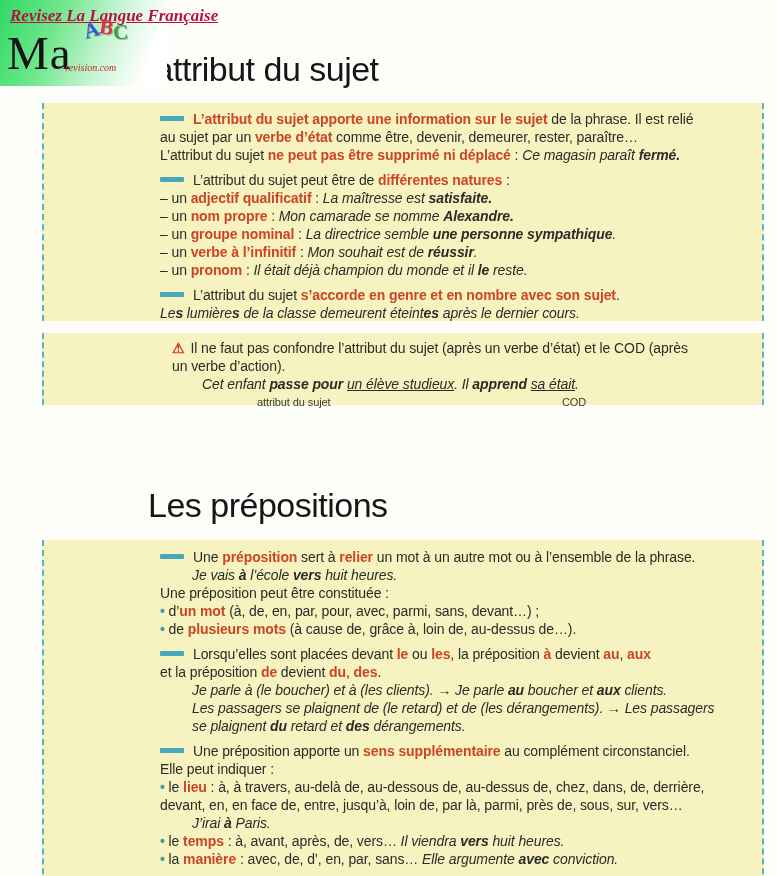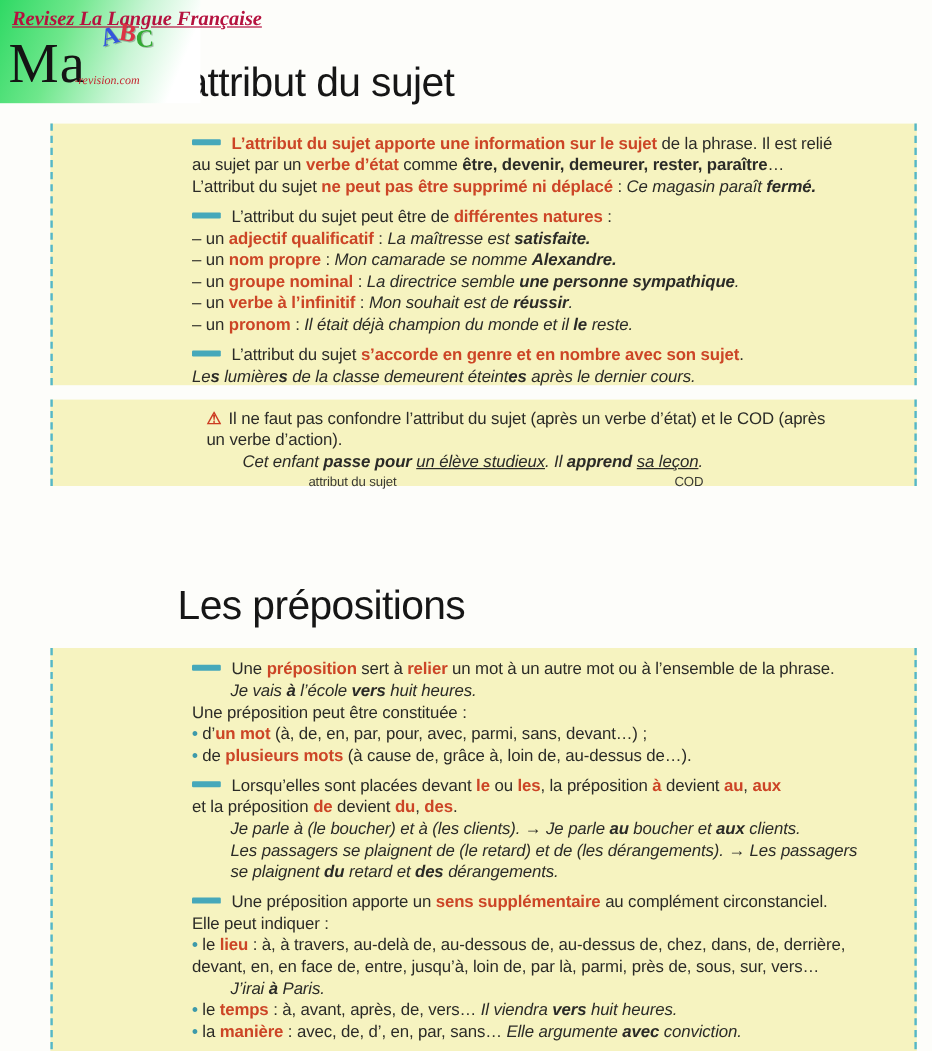--- a/index.html
+++ b/index.html
@@ -69,21 +69,21 @@
   .line{white-space:nowrap;}
   .ind1{padding-left:32px;}
   .ind2{padding-left:30px;}
   .dash{
     display:inline-block;width:24px;height:5px;
     background:var(--teal);border-radius:1px;
     margin-right:9px;vertical-align:3px;
   }
   .warnicon{color:#cc3b22;font-weight:bold;margin-right:6px;font-size:14px;}
   .r{color:var(--red);font-weight:bold;}
-  .b{font-weight:bold;text-align:center;}
+  .b{font-weight:normal;text-align:center;}
   .i{font-style:italic;}
   .bi{font-style:italic;font-weight:bold;}
   .iu{font-style:italic;text-decoration:underline;}
   .tb{color:#3d9aaa;font-weight:bold;}
   .labels{position:relative;height:13px;font-size:11px;color:#3a3a35;}
   .labels span{position:absolute;top:0;white-space:nowrap;}
 </style>
 </head>
 <body>
 
@@ -115,21 +115,21 @@
       <div class="para">
         <div class="line"><span class="dash"></span><span>L’attribut du sujet </span><span class="r">s’accorde en genre et en nombre avec son sujet</span><span>.</span></div>
         <div class="line"><span class="i">Le</span><span class="bi">s</span><span class="i"> lumière</span><span class="bi">s</span><span class="i"> de la classe demeurent éteint</span><span class="bi">es</span><span class="i"> après le dernier cours.</span></div>
       </div>
     </section>
 
   <section class="box" id="warnbox">
       <div class="para">
         <div class="line"><span class="warnicon">⚠</span><span>Il ne faut pas confondre l’attribut du sujet (après un verbe d’état) et le COD (après</span></div>
         <div class="line"><span>un verbe d’action).</span></div>
-        <div class="line ind2"><span class="i">Cet enfant </span><span class="bi">passe pour</span><span class="i"> </span><span class="iu">un élève studieux</span><span class="i">. Il </span><span class="bi">apprend</span><span class="i"> </span><span class="iu">sa leçon</span><span class="i">.</span></div>
+        <div class="line ind2"><span class="i">Cet enfant </span><span class="bi">passe pour</span><span class="i"> </span><span class="iu">un élève studieux</span><span class="i">. Il </span><span class="bi">apprend</span><span class="i"> </span><span class="iu">sa était</span><span class="i">.</span></div>
         <div class="line labels">
           <span style="left: 85px;">attribut du sujet</span>
           <span style="left: 390px;">COD</span>
         </div>
       </div>
     </section>
 
   <h1 class="h1 h1-second">Les prépositions</h1>
 
   <section class="box" id="box2">

